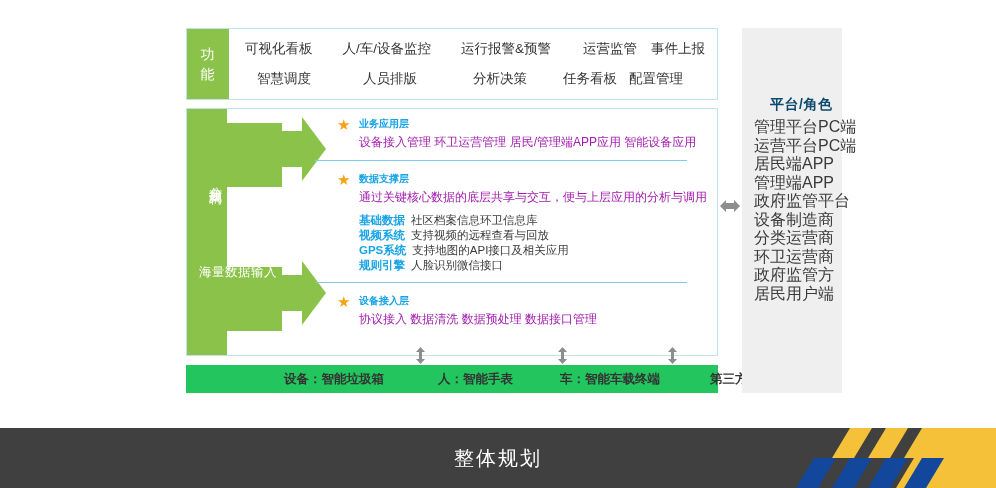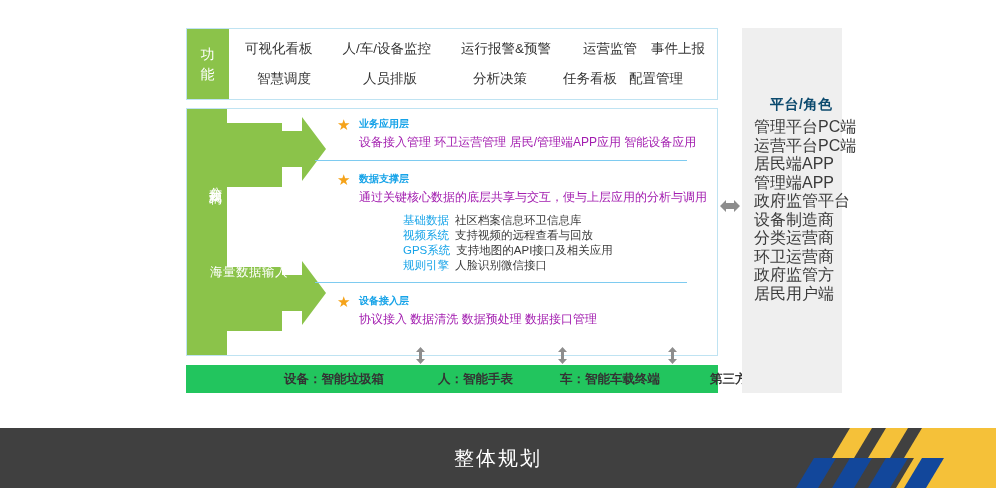--- a/index.html
+++ b/index.html
@@ -50,41 +50,41 @@
     position:absolute;left:3px;top:68px;width:34px;
     color:#ffffff;font-size:13px;line-height:17px;
     text-align:center;letter-spacing:1px;
     writing-mode:vertical-rl;
   }
   .arrow-label{
     position:absolute;color:#ffffff;font-size:12.5px;
     white-space:nowrap;letter-spacing:.5px;
   }
   #arrow-label-1{left:40px;top:50px;margin-top:35px;}
-  #arrow-label-2{left:23px;top:155px;font-family:Liberation Serif, serif;}
+  #arrow-label-2{left:12px;top:155px;font-family:Liberation Serif, serif;}
 
   
   #layers{
     position:absolute;left:150px;top:6px;width:374px;
   }
   .layer{position:relative;padding-left:22px;}
   .star{
     position:absolute;left:0;top:3px;width:14px;height:14px;
     color:#f5a31a;font-size:15px;line-height:14px;
   }
   .layer-title{
     color:#16a3e8;font-size:10px;font-weight:bold;line-height:17px;
     margin-bottom:2px;
   }
   .layer-desc{
     color:#a21caf;font-size:12px;line-height:17px;white-space:nowrap;
   }
   .sub-list{margin-top:7px;}
   .sub-row{font-size:11.5px;line-height:15px;white-space:nowrap;color:#3a3a3a;}
-  .sub-key{color:#16a3e8;font-weight:normal;margin-right:6px;margin-left:44px;}
+  .sub-key{color:#16a3e8;font-weight:bold;margin-right:6px;}
   .divider{
     height:1px;background:#7ecbf0;margin:9px 0 9px -22px;width:372px;
   }
 
   
   #input-bar{
     position:absolute;left:186px;top:365px;width:532px;height:28px;
     background:#22c55e;
     display:flex;align-items:center;
   }

